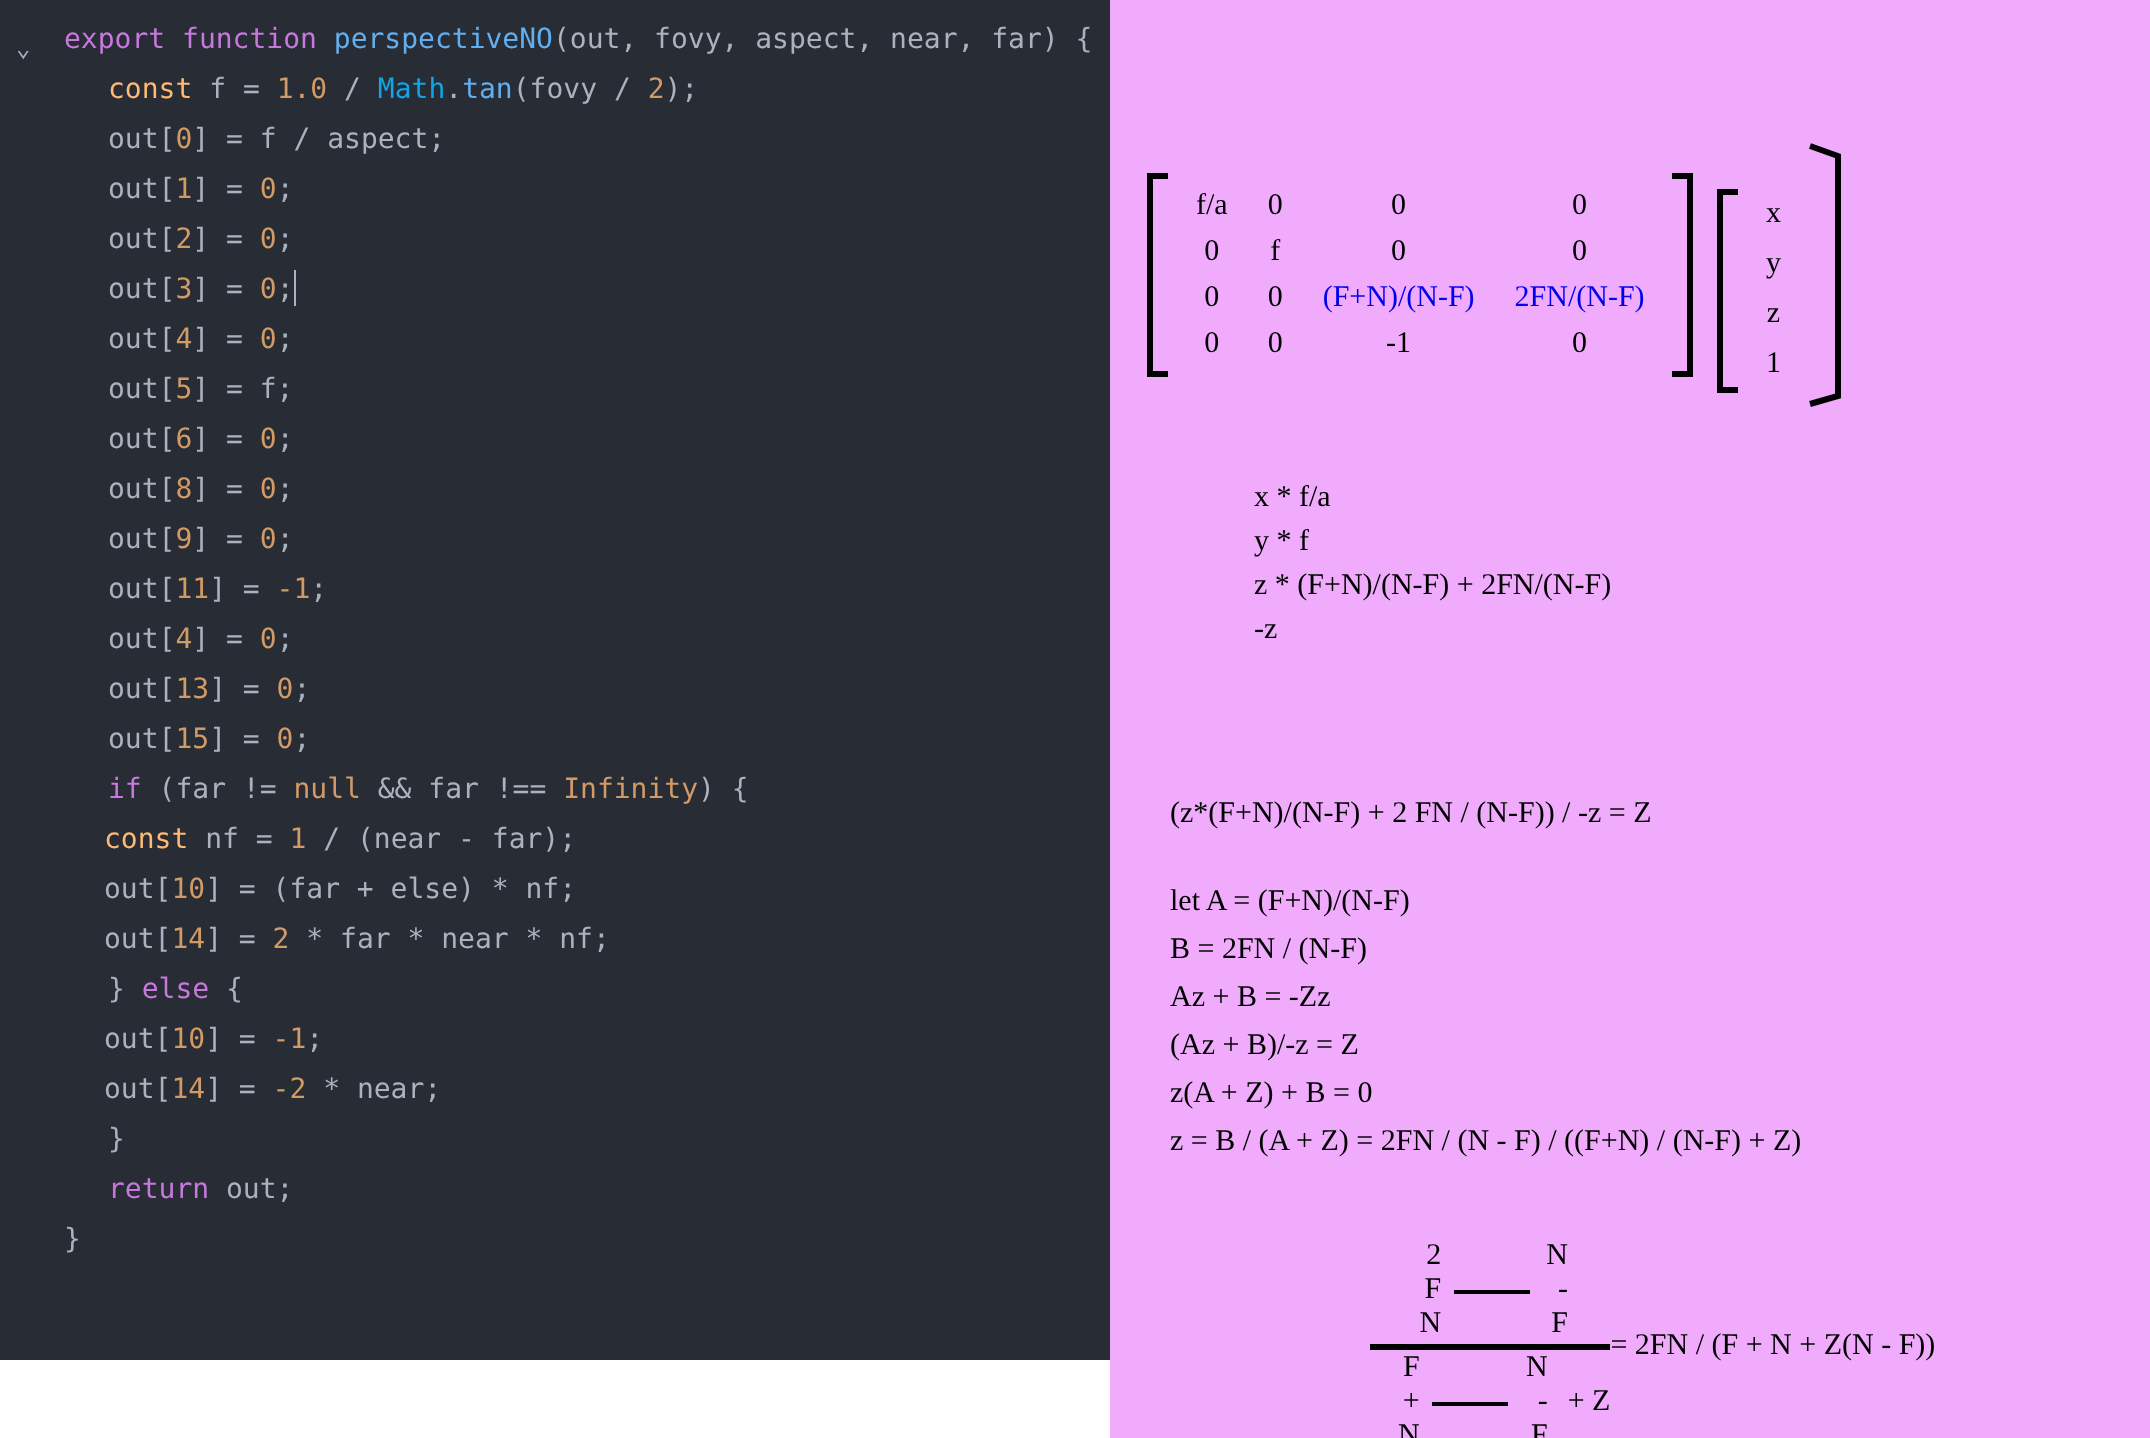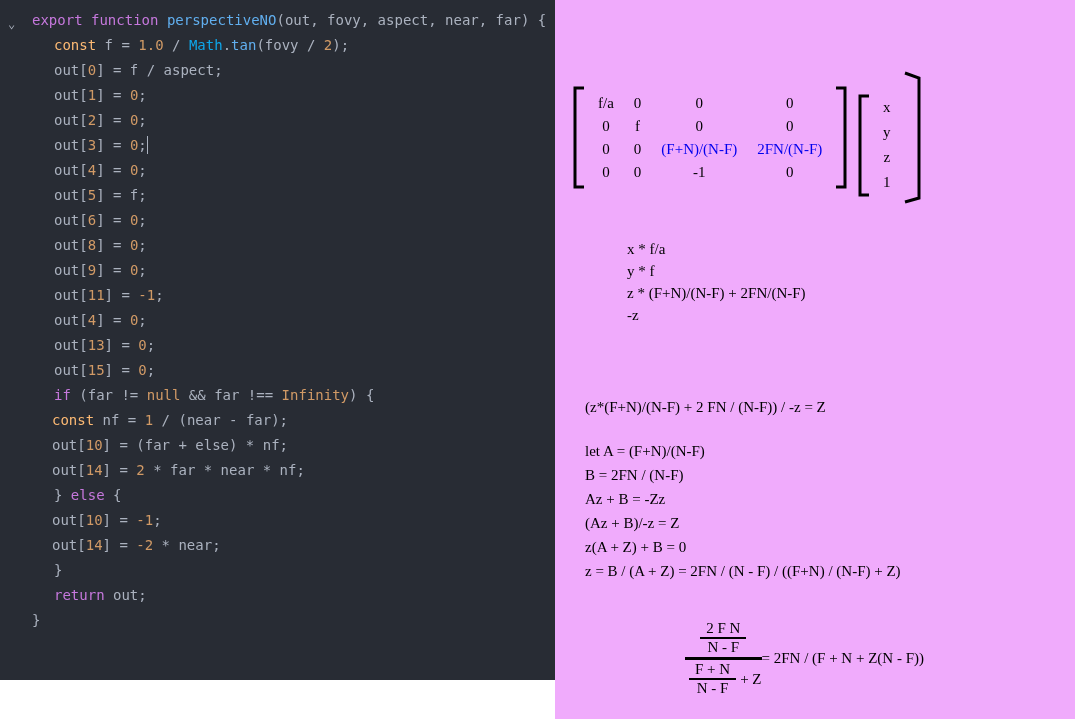--- a/index.html
+++ b/index.html
@@ -110,21 +110,21 @@
     }
     .fraction-expr {
       position: absolute;
       top: 620px;
       left: 130px;
       display: flex;
       align-items: center;
     }
     .frac {
       display: inline-flex;
-      flex-direction: column;
+      flex-direction: row;
       align-items: center;
       margin: 0 4px;
       text-align: right;
     }
     .frac-top {
       padding: 0 6px;
     }
     .frac-line {
       width: 100%;
       height: 2px;

